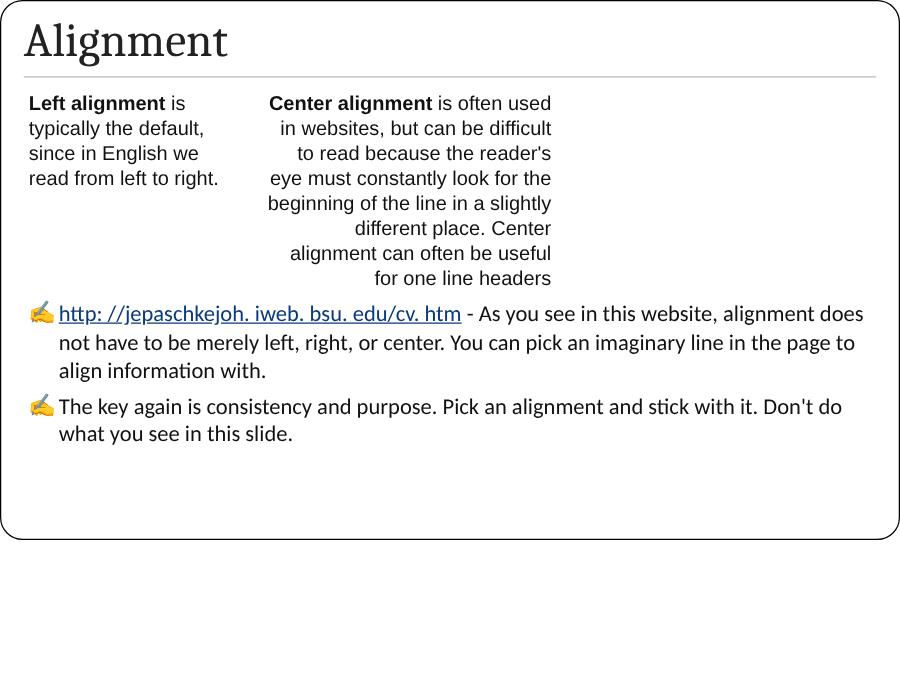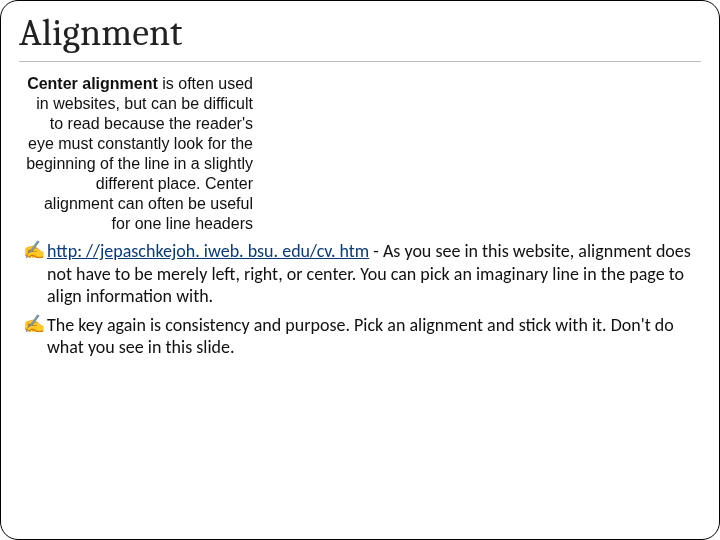--- a/index.html
+++ b/index.html
@@ -7,21 +7,21 @@
     padding: 0;
     width: 720px;
     height: 540px;
     background: #fff;
     font-family: "Calibri", "Segoe UI", sans-serif;
     color: #111;
   }
   .slide {
     box-sizing: border-box;
     width: 720px;
-    height: 540px;
+    height: 432px;
     padding: 10px 18px 14px 18px;
     border: 1px solid #000;
     border-radius: 18px;
     position: relative;
     overflow: hidden;
   }
   .title {
     font-family: "Cambria", "Georgia", serif;
     font-size: 38px;
     font-weight: 400;
@@ -98,20 +98,23 @@
 </head>
 <body>
 
 <div class="slide">
 
   <h1 class="title">Alignment</h1>
   <hr class="rule">
 
 
   <div class="columns">
+    <div class="col-left">
+      <span class="bold-run">Left alignment</span><span> is typically the default, since in English we read from left to right.</span>
+    </div>
     <div class="col-center">
       <span class="bold-run">Center alignment</span><span> is often used in websites, but can be difficult to read because the reader's eye must constantly look for the beginning of the line in a slightly different place. Center alignment can often be useful for one line headers</span>
     </div>
   </div>
 
   <div class="bullets">
     <div class="bullet">
       <div class="bullet-marker">✍</div>
       <div class="bullet-body">
         <span class="link-text">http: //jepaschkejoh. iweb. bsu. edu/cv. htm</span><span>  - As you see in this website, alignment does not have to be merely left, right, or center.  You can pick an imaginary line in the page to align information with.</span>

